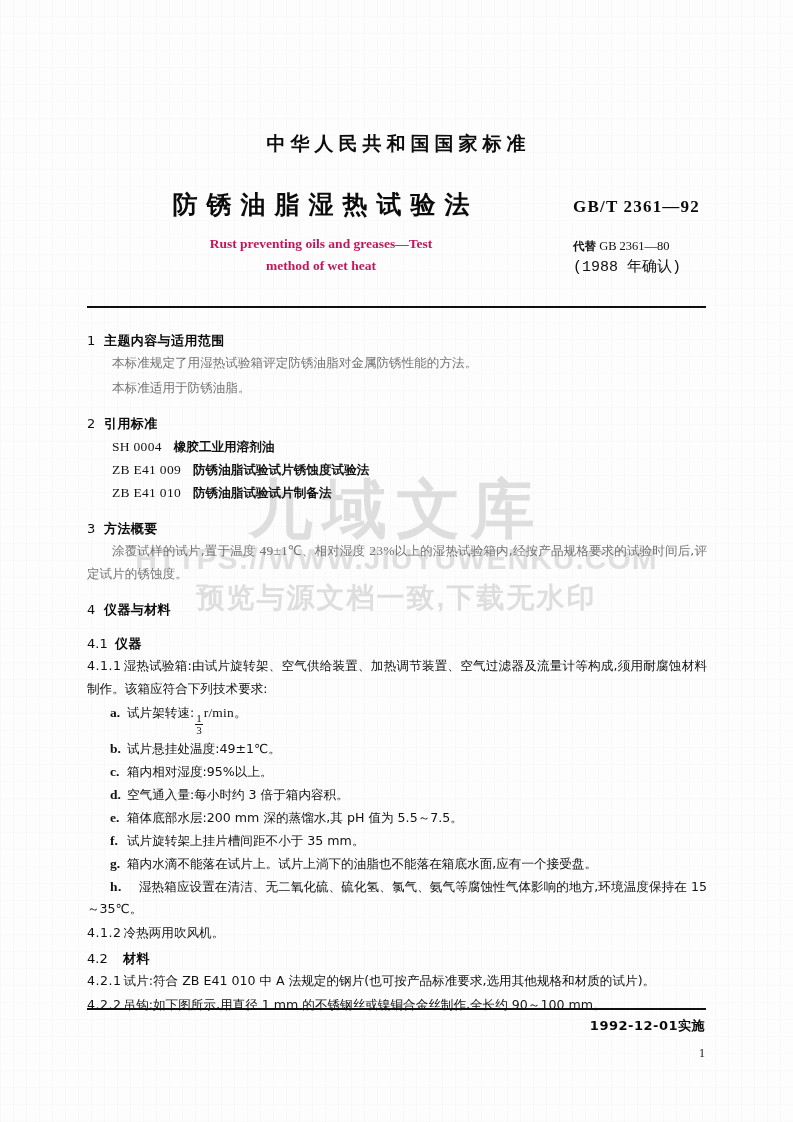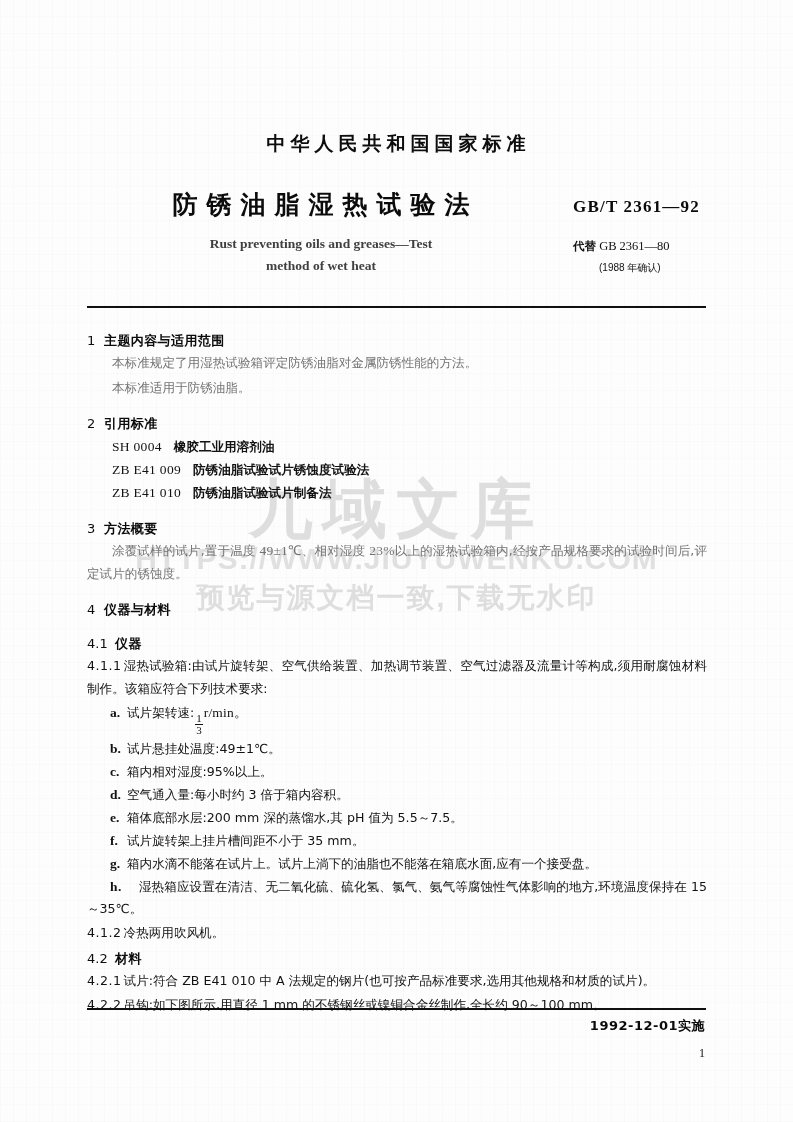--- a/index.html
+++ b/index.html
@@ -111,21 +111,21 @@
   #english-title {
     position: absolute;
     left: 86px;
     top: 233px;
     width: 470px;
     text-align: center;
     font-family: "Liberation Serif", serif;
     font-weight: bold;
     font-size: 13.5px;
     line-height: 22px;
-    color: #404040;
+    color: #be185d;
   }
 
   #std-code {
     position: absolute;
     left: 573px;
     top: 197px;
     font-family: "Liberation Serif", serif;
     font-weight: bold;
     font-size: 17px;
     letter-spacing: 1.2px;
@@ -141,23 +141,22 @@
     line-height: 21px;
     color: #111111;
     white-space: nowrap;
   }
   #replaces-block .cnb {
     font-family: "DejaVu Sans", sans-serif;
     font-weight: bold;
     font-size: 11.5px;
   }
   #replaces-block .cnr {
-    font-family: Liberation Sans, sans-serif;
-    font-size: 10px;
-    margin-left: 26px;
+    font-family: Liberation Mono, monospace;
+    font-size: 15px;
   }
 
   #rule-top {
     position: absolute;
     left: 87px;
     top: 306px;
     width: 619px;
     height: 2.2px;
     background: #101010;
   }
@@ -422,21 +421,21 @@
         <div class="alpha-item">
           <span class="alabel">g.</span>
           <span class="atext">箱内水滴不能落在试片上。试片上淌下的油脂也不能落在箱底水面,应有一个接受盘。</span>
         </div>
       </div>
 
       <div class="numbered"><span class="nlabel" style="font-family:'Liberation Serif',serif;font-weight:bold;font-size:13.5px;padding-left:23px;margin-right:17px;">h.</span><span>湿热箱应设置在清洁、无二氧化硫、硫化氢、氯气、氨气等腐蚀性气体影响的地方,环境温度保持在 15～35℃。</span></div>
 
       <div class="numbered"><span class="nlabel">4.1.2</span><span>冷热两用吹风机。</span></div>
 
-      <div class="sec-head" style="margin-top:6px;">
+      <div class="sec-head" style="margin-top:6px;gap:8px;">
         <span class="sec-num sub">4.2</span>
         <span class="sec-title">材料</span>
       </div>
 
       <div class="numbered"><span class="nlabel">4.2.1</span><span>试片:符合 ZB E41 010 中 A 法规定的钢片(也可按产品标准要求,选用其他规格和材质的试片)。</span></div>
 
       <div class="numbered"><span class="nlabel">4.2.2</span><span>吊钩:如下图所示,用直径 1 mm 的不锈钢丝或镍铜合金丝制作,全长约 90～100 mm。</span></div>
 
     </div>
 

